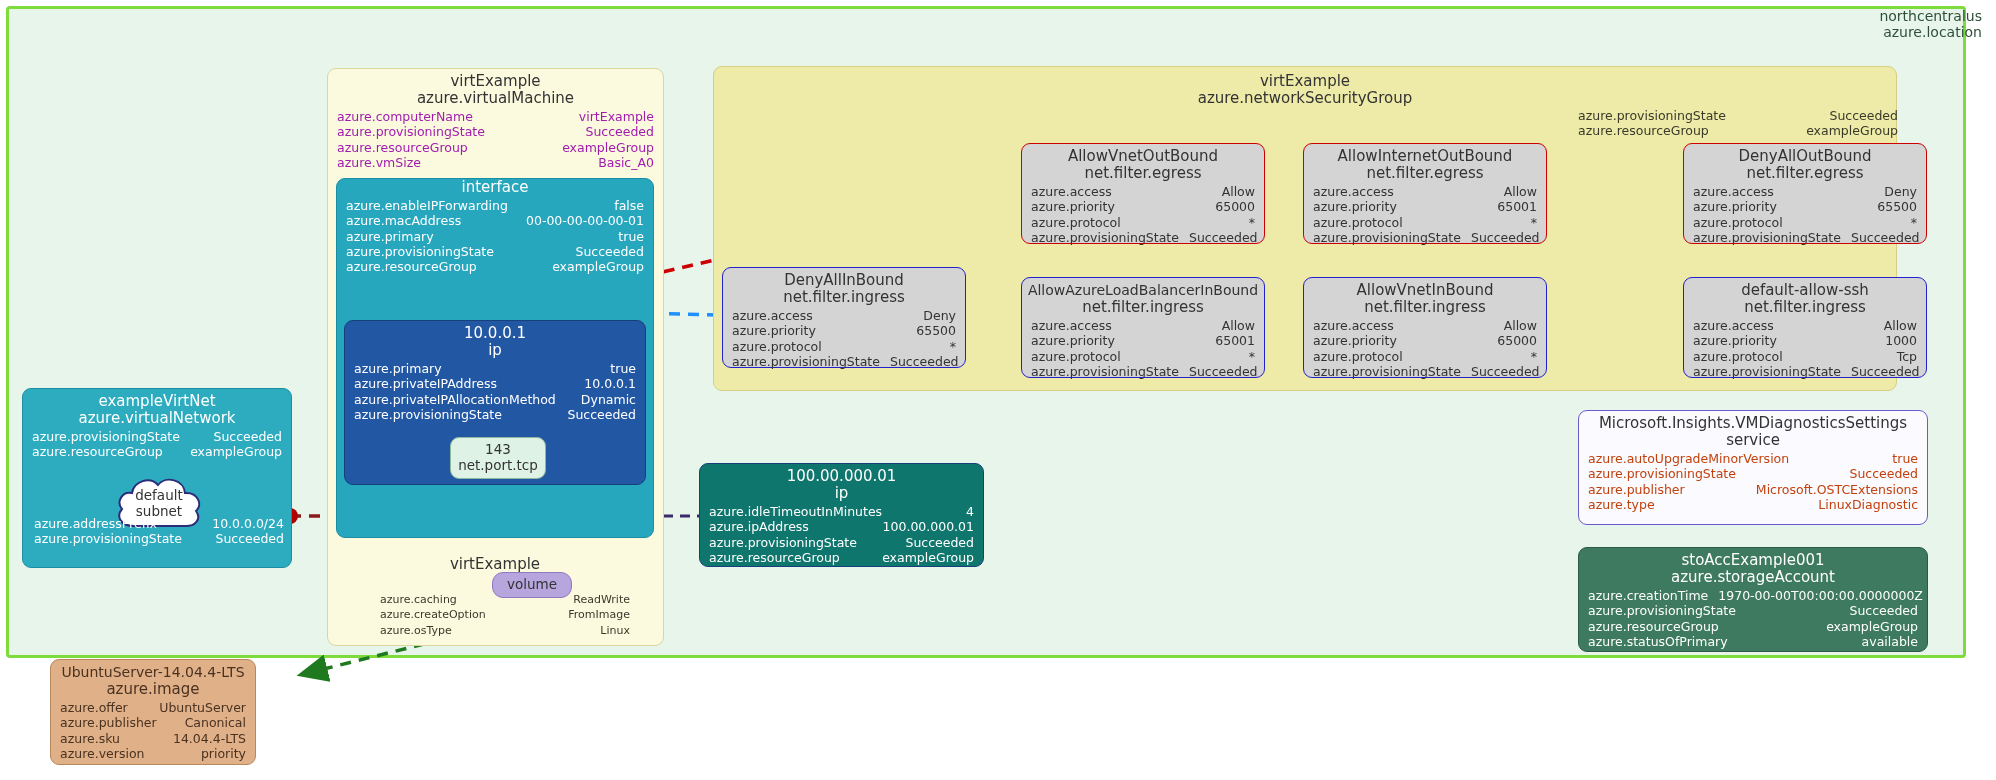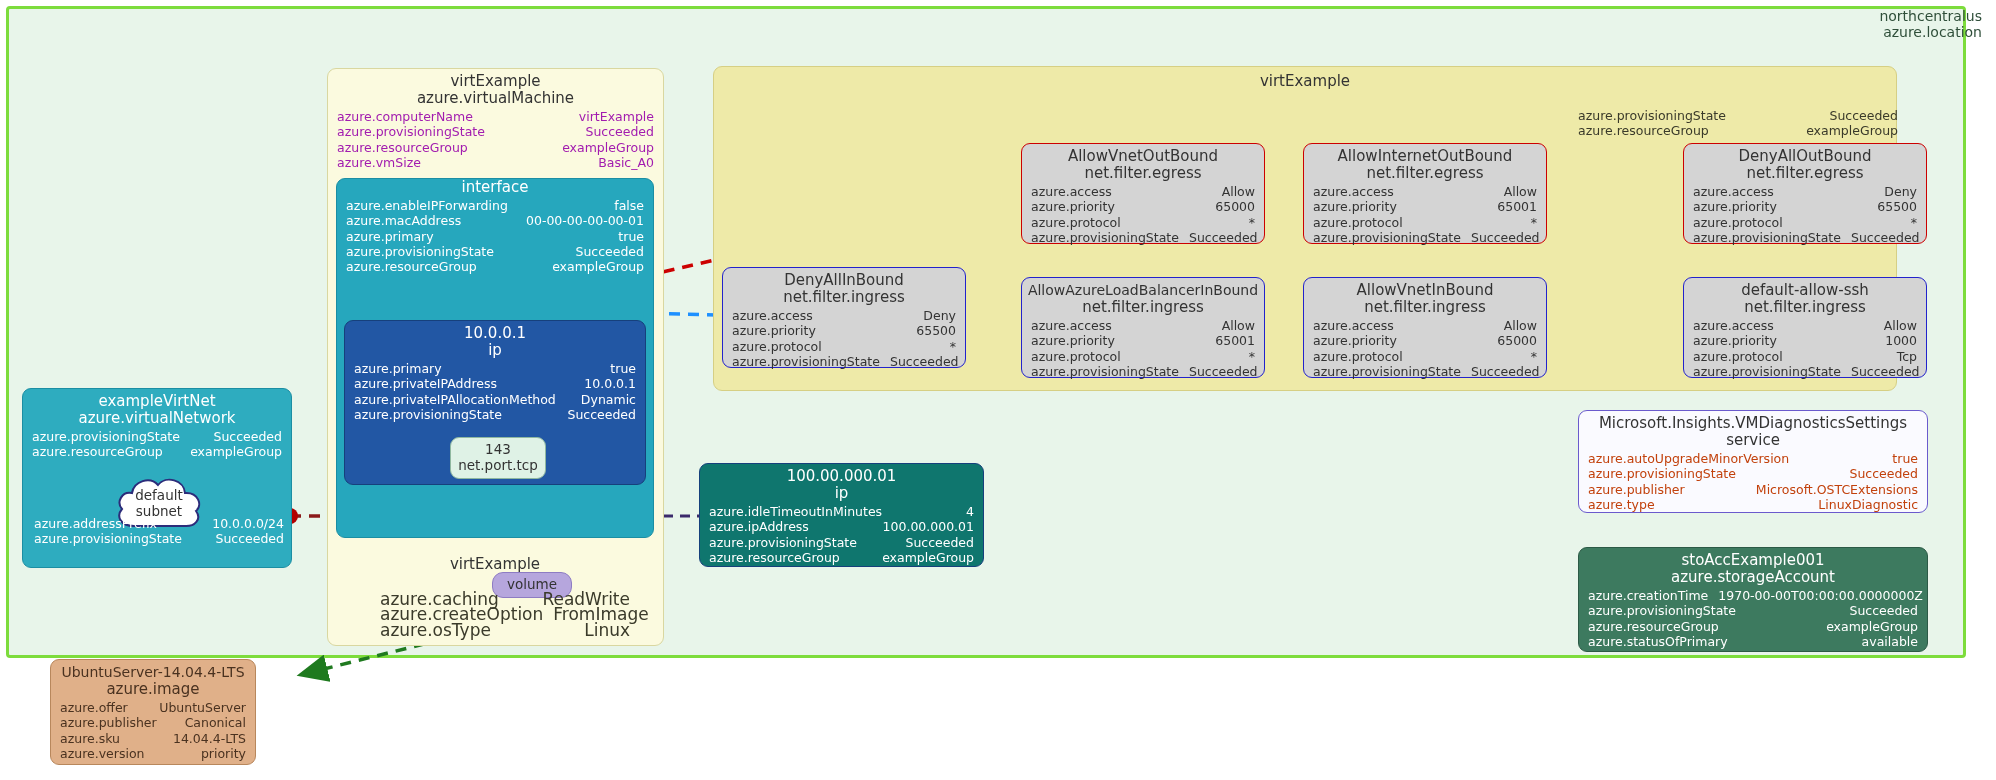--- a/index.html
+++ b/index.html
@@ -203,21 +203,21 @@
 
   <div class="port-pill" style="left:450px;top:437px;width:96px;height:42px;">
     <div>143</div>
     <div>net.port.tcp</div>
   </div>
 
   <div style="position:absolute;left:336px;top:556px;width:318px;text-align:center;font-size:15px;line-height:17px;color:#333;">virtExample</div>
   <div class="vol-pill" style="left:492px;top:572px;width:80px;height:26px;padding-top:3px;">
     <span>volume</span>
   </div>
-  <div style="position:absolute;left:380px;top:592px;width:250px;font-size:17px;line-height:15.3px;color:#3a3a2a;">
+  <div style="position:absolute;left:380px;top:592px;width:250px;font-size:11px;line-height:15.3px;color:#3a3a2a;">
     <div class="prow">
         <span class="pk">azure.caching</span>
         <span class="pv">ReadWrite</span>
       </div>
     <div class="prow">
         <span class="pk">azure.createOption</span>
         <span class="pv">FromImage</span>
       </div>
     <div class="prow">
         <span class="pk">azure.osType</span>
@@ -279,20 +279,21 @@
         <span class="pv">10.0.0.0/24</span>
       </div>
     <div class="prow">
         <span class="pk">azure.provisioningState</span>
         <span class="pv">Succeeded</span>
       </div>
   </div>
 
   <div class="node nsg-box" style="left:713px;top:66px;width:1184px;height:325px;">
     <div class="title" style="padding-top:6px;">virtExample</div>
+    <div class="subtitle">azure.networkSecurityGroup</div>
   </div>
   <div style="position:absolute;left:1578px;top:108px;width:320px;font-size:12.5px;line-height:15.3px;color:#3a3a2a;">
     <div class="prow">
         <span class="pk">azure.provisioningState</span>
         <span class="pv">Succeeded</span>
       </div>
     <div class="prow">
         <span class="pk">azure.resourceGroup</span>
         <span class="pv">exampleGroup</span>
       </div>
@@ -452,21 +453,21 @@
           <span class="pk">azure.protocol</span>
           <span class="pv">Tcp</span>
         </div>
       <div class="prow">
           <span class="pk">azure.provisioningState</span>
           <span class="pv">Succeeded</span>
         </div>
     </div>
   </div>
 
-  <div class="node svc-box" style="left:1578px;top:410px;width:350px;height:103px;">
+  <div class="node svc-box" style="left:1578px;top:410px;width:350px;height:115px;">
     <div class="title">Microsoft.Insights.VMDiagnosticsSettings</div>
     <div class="subtitle">service</div>
     <div class="props">
       <div class="prow">
           <span class="pk">azure.autoUpgradeMinorVersion</span>
           <span class="pv">true</span>
         </div>
       <div class="prow">
           <span class="pk">azure.provisioningState</span>
           <span class="pv">Succeeded</span>

